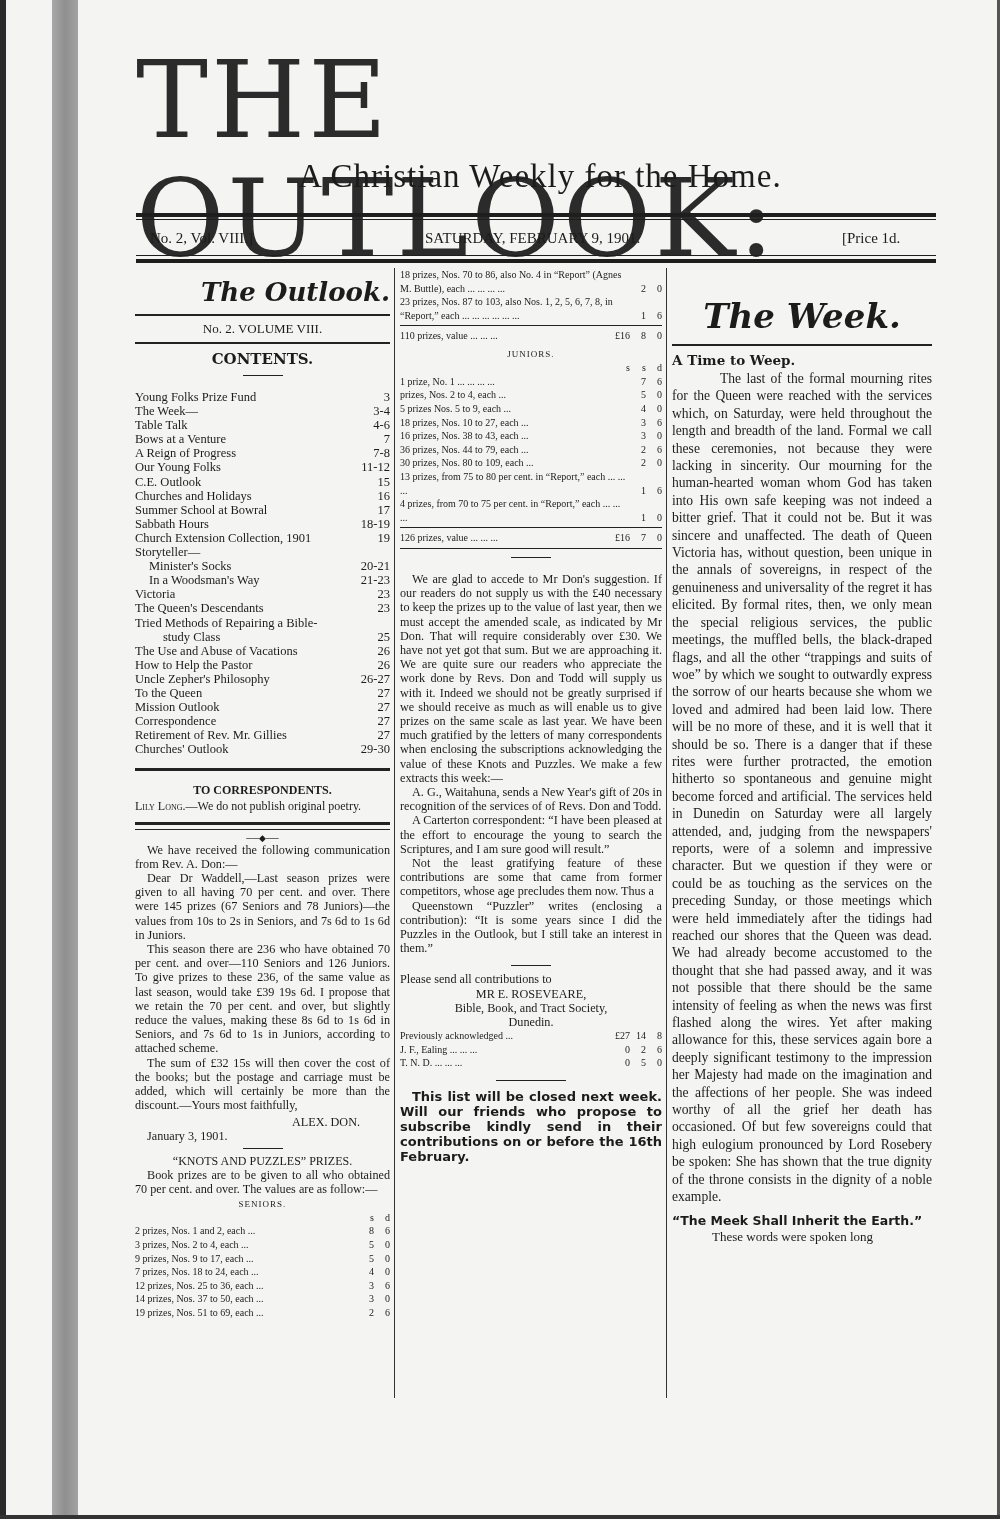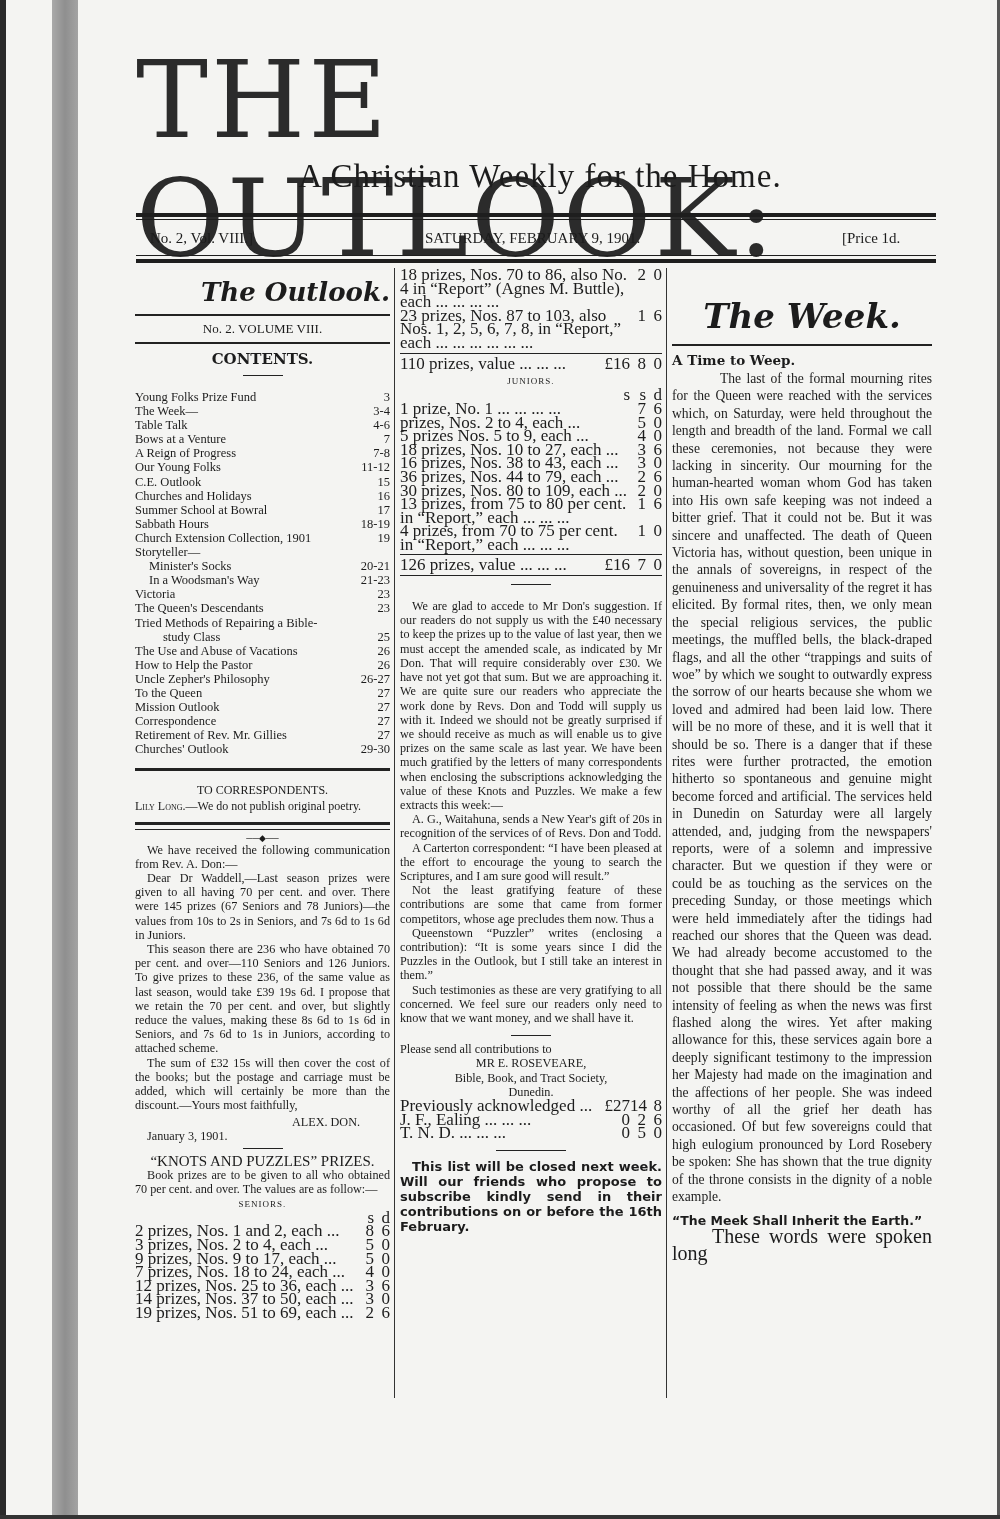--- a/index.html
+++ b/index.html
@@ -41,21 +41,21 @@
   .hr { height: 2px; background: #222; margin: 4px 0; }
   .hr-thin { height: 1px; background: #222; margin: 3px 0; }
   .shortrule { width: 40px; height: 1px; background: #222; margin: 5px auto; }
   p { margin: 0; text-align: justify; }
   .indent { text-indent: 12px; }
   .contents-row { display: flex; justify-content: flex-start; font-size: 12.5px; line-height: 14.1px; }
   .contents-row .lead { flex: 1; }
   .contents-row .pg { width: 40px; text-align: right; }
   .sub { padding-left: 14px; }
   .sub2 { padding-left: 28px; }
-  .table-row { display: flex; font-size: 17px; line-height: 13.6px; }
+  .table-row { display: flex; font-size: 10px; line-height: 13.6px; align-items: flex-end; }
   .table-row .desc { flex: 1; }
   .table-row .v { width: 16px; text-align: right; }
   .table-row .v2 { width: 30px; text-align: right; }
   .smallcaps { font-variant: small-caps; }
   .boldhead { font-family: "DejaVu Sans", sans-serif; font-weight: bold; }
   .heavy { font-family: "DejaVu Serif", serif; font-weight: bold; }
 </style>
 </head>
 <body>
 
@@ -187,33 +187,33 @@
         <span class="lead">Retirement of Rev. Mr. Gillies</span>
         <span class="pg">27</span>
       </div>
     <div class="contents-row">
         <span class="lead">Churches' Outlook</span>
         <span class="pg">29-30</span>
       </div>
   </div>
 
   <div class="hr" style="margin-top:12px; height:3px;"></div>
-  <div class="center" style="font-size:12px; line-height:18px; margin-top:10px;">TO CORRESPONDENTS.</div>
+  <div class="center" style="font-size:12px; line-height:18px; margin-top:10px;font-weight:bold;">TO CORRESPONDENTS.</div>
   <p style="font-size:12px;"><span class="smallcaps">Lily Long.</span><span>—We do not publish original poetry.</span></p>
   <div class="hr" style="margin-top:8px; height:3px;"></div>
   <div class="hr-thin"></div>
   <div class="center" style="font-size:9px; line-height:10px;">──◆──</div>
   <p class="indent">We have received the following communication from Rev. A. Don:—</p>
   <p class="indent">Dear Dr Waddell,—Last season prizes were given to all having 70 per cent. and over. There were 145 prizes (67 Seniors and 78 Juniors)—the values from 10s to 2s in Seniors, and 7s 6d to 1s 6d in Juniors.</p>
   <p class="indent">This season there are 236 who have obtained 70 per cent. and over—110 Seniors and 126 Juniors. To give prizes to these 236, of the same value as last season, would take £39 19s 6d. I propose that we retain the 70 per cent. and over, but slightly reduce the values, making these 8s 6d to 1s 6d in Seniors, and 7s 6d to 1s in Juniors, according to attached scheme.</p>
   <p class="indent">The sum of £32 15s will then cover the cost of the books; but the postage and carriage must be added, which will certainly be more than the discount.—Yours most faithfully,</p>
   <div style="text-align:right; padding-right:30px; margin-top:2px;">ALEX. DON.</div>
   <div style="padding-left:12px;">January 3, 1901.</div>
   <div class="shortrule"></div>
-  <div class="center" style="font-size:15px;">“KNOTS AND PUZZLES” PRIZES.</div>
+  <div class="center" style="font-size:12px;">“KNOTS AND PUZZLES” PRIZES.</div>
   <p class="indent">Book prizes are to be given to all who obtained 70 per cent. and over. The values are as follow:—</p>
   <div class="center" style="font-size:9px; letter-spacing:1px;">SENIORS.</div>
   <div class="table-row">
       <span class="desc"></span>
       <span class="v">s</span>
       <span class="v">d</span>
     </div>
   <div class="table-row">
       <span class="desc">2 prizes, Nos. 1 and 2, each ...</span>
       <span class="v">8</span>
@@ -329,21 +329,20 @@
       <span class="v">0</span>
     </div>
   <div class="hr-thin"></div>
   <div class="shortrule" style="margin:8px auto 14px;"></div>
 
   <p class="indent">We are glad to accede to Mr Don's suggestion. If our readers do not supply us with the £40 necessary to keep the prizes up to the value of last year, then we must accept the amended scale, as indicated by Mr Don. That will require considerably over £30. We have not yet got that sum. But we are approaching it. We are quite sure our readers who appreciate the work done by Revs. Don and Todd will supply us with it. Indeed we should not be greatly surprised if we should receive as much as will enable us to give prizes on the same scale as last year. We have been much gratified by the letters of many correspondents when enclosing the subscriptions acknowledging the value of these Knots and Puzzles. We make a few extracts this week:—</p>
   <p class="indent">A. G., Waitahuna, sends a New Year's gift of 20s in recognition of the services of of Revs. Don and Todd.</p>
   <p class="indent">A Carterton correspondent: “I have been pleased at the effort to encourage the young to search the Scriptures, and I am sure good will result.”</p>
   <p class="indent">Not the least gratifying feature of these contributions are some that came from former competitors, whose age precludes them now. Thus a</p>
   <p class="indent">Queenstown “Puzzler” writes (enclosing a contribution): “It is some years since I did the Puzzles in the Outlook, but I still take an interest in them.”</p>
-  <p class="indent">Such testimonies as these are very gratifying to all concerned. We feel sure our readers only need to know that we want money, and we shall have it.</p>
   <div class="shortrule" style="margin:10px auto 6px;"></div>
 
   <div>Please send all contributions to</div>
   <div class="center">MR E. ROSEVEARE,</div>
   <div class="center">Bible, Book, and Tract Society,</div>
   <div class="center">Dunedin.</div>
   <div class="table-row">
       <span class="desc">Previously acknowledged ...</span>
       <span class="v2">£27</span>
       <span class="v">14</span>
@@ -364,14 +363,14 @@
   <div class="shortrule" style="width:70px; margin:10px auto 8px;"></div>
   <p class="boldhead indent" style="font-size:13px; line-height:15px;">This list will be closed next week. Will our friends who propose to subscribe kindly send in their contributions on or before the 16th February.</p>
 </div>
 
 <div class="col col3">
   <div class="gothic" style="font-size:34px; line-height:48px; margin-top:24px;">The Week.</div>
   <div class="hr"></div>
   <div class="heavy" style="font-size:13.5px; line-height:20px; margin-top:2px;">A Time to Weep.</div>
   <p style="text-indent:48px; font-size:13.6px; line-height:17.4px;">The last of the formal mourning rites for the Queen were reached with the services which, on Saturday, were held throughout the length and breadth of the land. Formal we call these ceremonies, not because they were lacking in sincerity. Our mourning for the human-hearted woman whom God has taken into His own safe keeping was not indeed a bitter grief. That it could not be. But it was sincere and unaffected. The death of Queen Victoria has, without question, been unique in the annals of sovereigns, in respect of the genuineness and universality of the regret it has elicited. By formal rites, then, we only mean the special religious services, the public meetings, the muffled bells, the black-draped flags, and all the other “trappings and suits of woe” by which we sought to outwardly express the sorrow of our hearts because she whom we loved and admired had been laid low. There will be no more of these, and it is well that it should be so. There is a danger that if these rites were further protracted, the emotion hitherto so spontaneous and genuine might become forced and artificial. The services held in Dunedin on Saturday were all largely attended, and, judging from the newspapers' reports, were of a solemn and impressive character. But we question if they were or could be as touching as the services on the preceding Sunday, or those meetings which were held immediately after the tidings had reached our shores that the Queen was dead. We had already become accustomed to the thought that she had passed away, and it was not possible that there should be the same intensity of feeling as when the news was first flashed along the wires. Yet after making allowance for this, these services again bore a deeply significant testimony to the impression her Majesty had made on the imagination and the affections of her people. She was indeed worthy of all the grief her death has occasioned. Of but few sovereigns could that high eulogium pronounced by Lord Rosebery be spoken: She has shown that the true dignity of the throne consists in the dignity of a noble example.</p>
   <div class="boldhead" style="font-size:12.5px; line-height:14px; margin-top:8px; padding-left:8px; text-indent:-8px;">“The Meek Shall Inherit the Earth.”</div>
-  <p style="text-indent:40px; font-size:20px; line-height:17.4px;">These words were spoken long</p>
+  <p style="text-indent:40px; font-size:13px; line-height:17.4px;">These words were spoken long</p>
 </div>
 
 </body></html>

